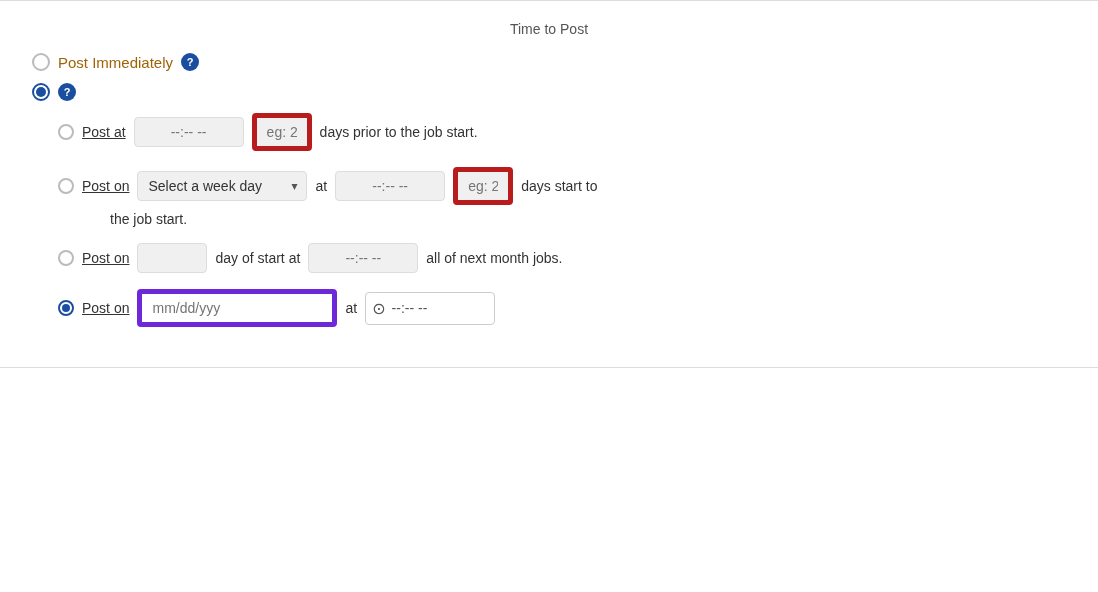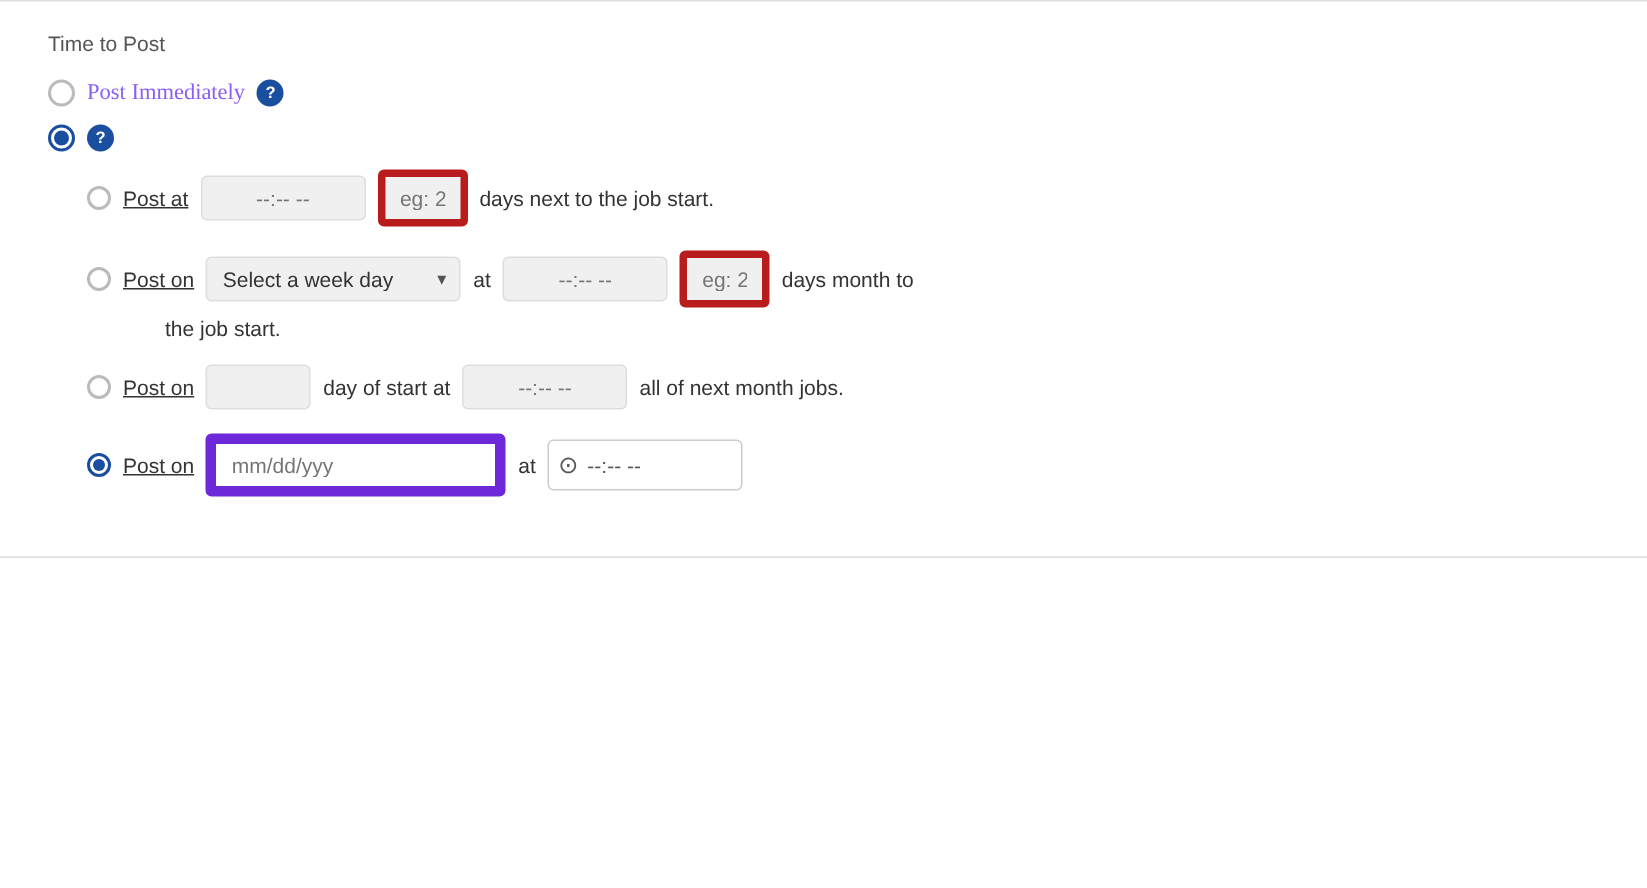--- a/index.html
+++ b/index.html
@@ -25,33 +25,33 @@
     }
 
     .section {
       padding: 20px 32px 24px 32px;
     }
 
     .section-title {
       font-size: 14px;
       color: #555;
       margin-bottom: 16px;
+      text-align: center;
     }
 
     .radio-row {
       display: flex;
       align-items: center;
       margin-bottom: 12px;
       gap: 8px;
     }
 
     .radio-label {
       font-size: 15px;
-      color: #8b5cf6;
-      font-family: Liberation Serif, serif;
+      color: #a16207;
     }
 
     
     .radio-btn {
       width: 18px;
       height: 18px;
       border-radius: 50%;
       border: 2px solid #bbb;
       display: inline-flex;
       align-items: center;
@@ -189,21 +189,21 @@
     .select-wrapper .chevron {
       position: absolute;
       right: 10px;
       pointer-events: none;
       color: #555;
       font-size: 12px;
     }
 
     .input-date {
       background: #fff;
-      border: 7px solid #6d28d9;
+      border: 5px solid #6d28d9;
       border-radius: 4px;
       padding: 6px 10px;
       font-size: 14px;
       color: #be185d;
       width: 200px;
     }
 
     .input-time-white {
       background: #fff;
       border: 1px solid #ccc;
@@ -262,21 +262,21 @@
       <span class="help-icon">?</span>
     </div>
 
     <div class="sub-options">
 
       <div class="sub-row">
         <div class="sub-radio-btn"></div>
         <span class="sub-label">Post at</span>
         <input type="text" class="input-time" placeholder="--:-- --" style="">
         <input type="text" class="input-small" placeholder="eg: 2" style="">
-        <span class="inline-text">days next to the job start.</span>
+        <span class="inline-text">days prior to the job start.</span>
       </div>
 
       <div>
         <div class="wrap-row">
           <div class="sub-radio-btn"></div>
           <span class="sub-label">Post on</span>
           <div class="select-wrapper">
             <select class="select-weekday">
               <option>Select a week day</option>
               <option>Monday</option>
@@ -285,21 +285,21 @@
               <option>Thursday</option>
               <option>Friday</option>
               <option>Saturday</option>
               <option>Sunday</option>
             </select>
             <span class="chevron">▾</span>
           </div>
           <span class="inline-text">at</span>
           <input type="text" class="input-time" placeholder="--:-- --" style="">
           <input type="text" class="input-small" placeholder="eg: 2" style="">
-          <span class="inline-text">days month to</span>
+          <span class="inline-text">days start to</span>
         </div>
         <div class="line2">
           <span class="inline-text">the job start.</span>
         </div>
       </div>
 
       <div class="sub-row">
         <div class="sub-radio-btn"></div>
         <span class="sub-label">Post on</span>
         <input type="text" class="input-day" style="">

